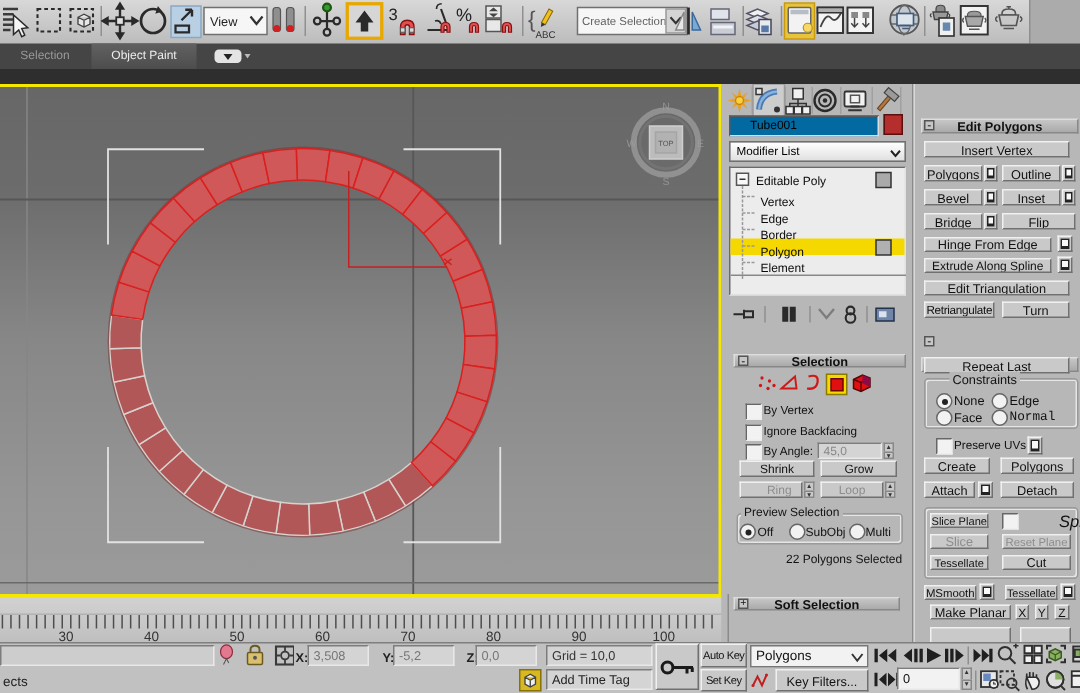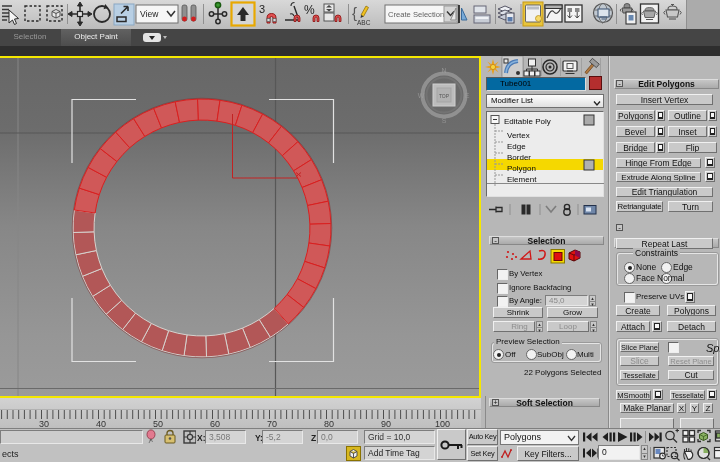--- a/index.html
+++ b/index.html
@@ -561,21 +561,21 @@
 <div class="btn" style="left:616px;top:238px;width:97px;height:11px;line-height:10px;font-size:8.5px;">Repeat Last</div>
 <div class="grp" style="left:616px;top:252px;width:101px;height:32px;"></div>
 <div class="lbl" style="left:621px;top:248px;background:#b7b7b7;padding:0 2px;font-size:8.5px;margin-left:12px;">Constraints</div>
 <div class="rad on" style="left:624px;top:262px;"></div>
 <div class="lbl" style="left:636px;top:262px;font-size:8.5px;">None</div>
 <div class="rad" style="left:661px;top:262px;"></div>
 <div class="lbl" style="left:673px;top:262px;font-size:8.5px;">Edge</div>
 <div class="rad" style="left:624px;top:273px;"></div>
 <div class="lbl" style="left:636px;top:273px;font-size:8.5px;">Face</div>
 <div class="rad" style="left:661px;top:273px;"></div>
-<div class="lbl" style="left:657px;top:273px;font-size:8.5px;">Normal</div>
+<div class="lbl" style="left:673px;top:273px;font-size:8.5px;font-family:Liberation Mono, monospace;">Normal</div>
 <div class="cb" style="left:624px;top:292px;"></div>
 <div class="lbl" style="left:636px;top:292px;font-size:7.8px;">Preserve UVs</div>
 <div class="sbox" style="left:685px;top:291px;width:10px;height:12px;"></div>
 <div class="btn" style="left:616px;top:305px;width:44px;height:11px;line-height:10px;font-size:8.5px;">Create</div>
 <div class="btn" style="left:667px;top:305px;width:49px;height:11px;line-height:10px;font-size:8.5px;">Polygons</div>
 <div class="btn" style="left:616px;top:321px;width:34px;height:11px;line-height:10px;font-size:8.5px;">Attach</div>
 <div class="sbox" style="left:652px;top:321px;width:10px;height:11px;"></div>
 <div class="btn" style="left:667px;top:321px;width:49px;height:11px;line-height:10px;font-size:8.5px;">Detach</div>
 <div class="grp" style="left:616px;top:338px;width:101px;height:46px;"></div>
 <div class="btn" style="left:620px;top:342px;width:39px;height:10px;line-height:9px;font-size:7.4px;">Slice Plane</div>

